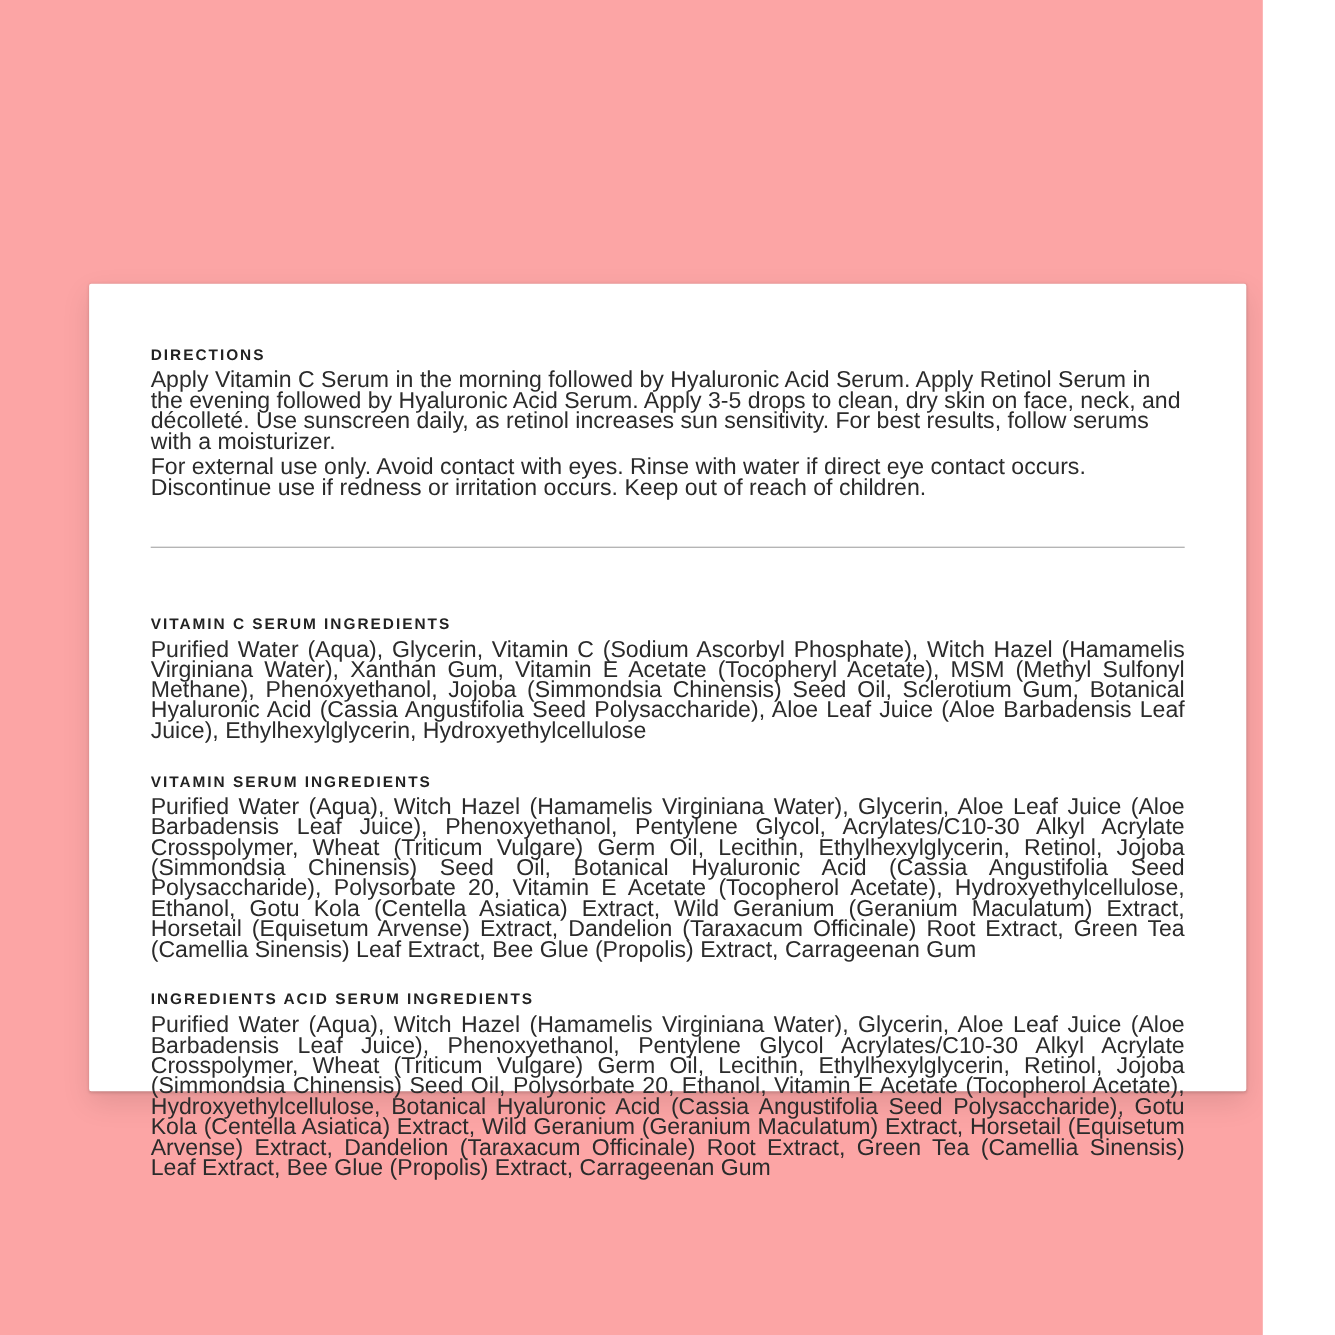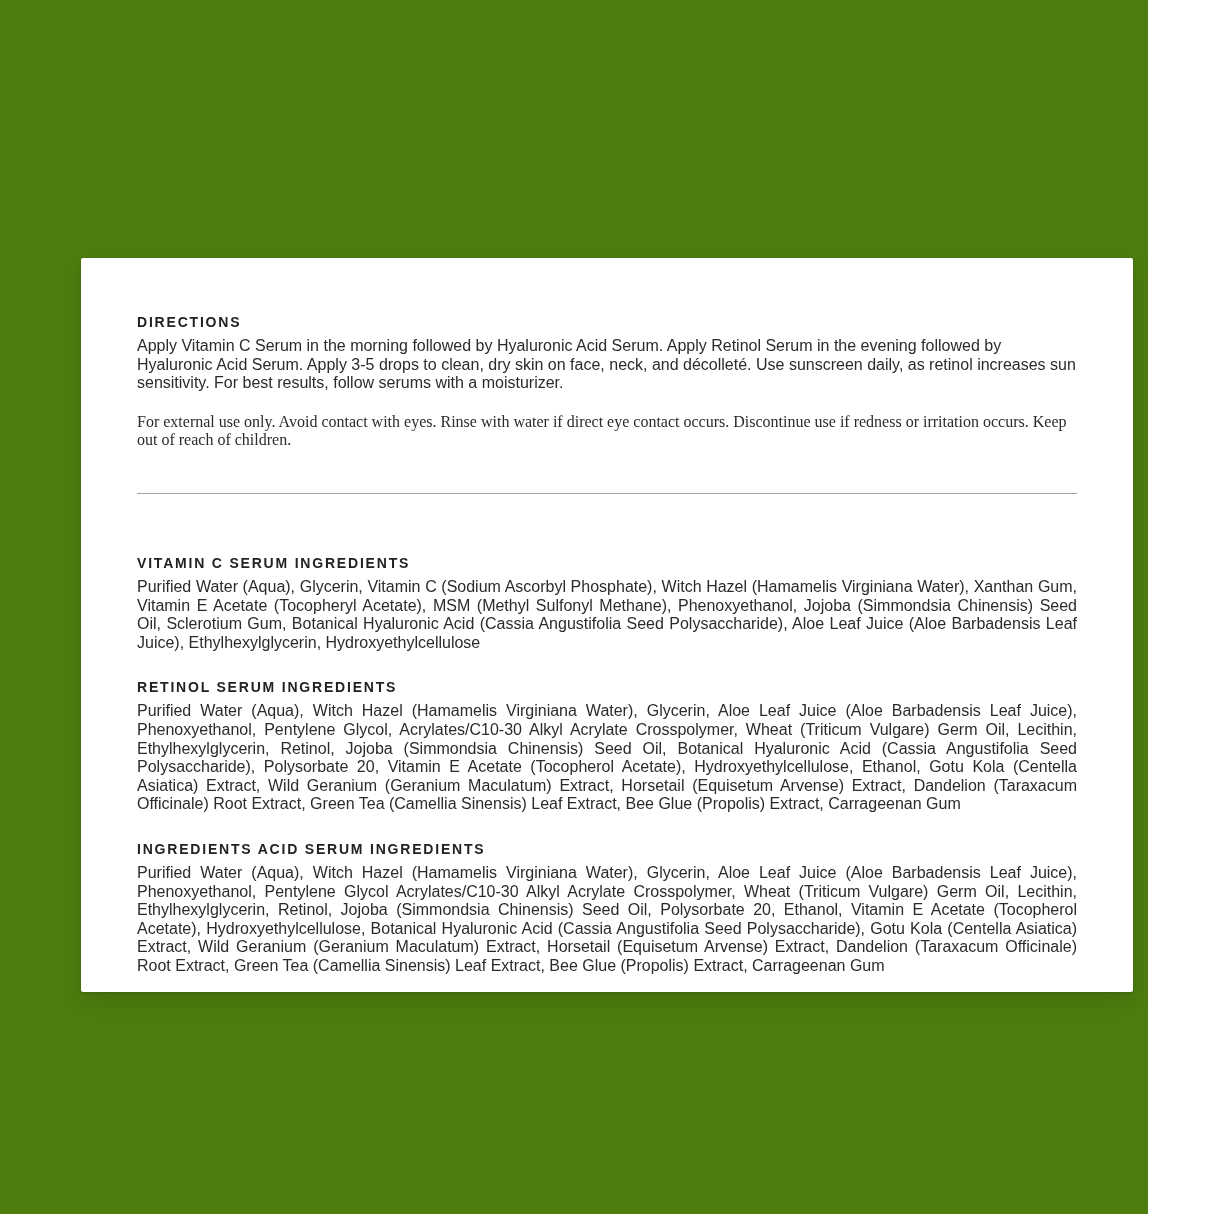--- a/index.html
+++ b/index.html
@@ -5,21 +5,21 @@
   html, body {
     margin: 0;
     padding: 0;
     background: #ffffff;
     font-family: "Liberation Sans", sans-serif;
   }
   .canvas {
     position: relative;
     width: 1148px;
     height: 1214px;
-    background: #4d7c0f;
+    background: #fca5a5;
     overflow: hidden;
   }
   .label-card {
     position: absolute;
     left: 81px;
     top: 258px;
     width: 1052px;
     height: 734px;
     box-sizing: border-box;
     padding: 56px 56px 0 56px;
@@ -30,27 +30,27 @@
   .sec-heading {
     margin: 0 0 7px 0;
     font-size: 14px;
     font-weight: bold;
     letter-spacing: 1.8px;
     color: #222222;
     line-height: 16px;
   }
   .body-text {
     margin: 0;
-    font-size: 16px;
+    font-size: 21px;
     line-height: 18.6px;
     color: #2b2b2b;
   }
   .align-left { text-align: left; }
   .align-justify { text-align: justify; }
-  .warning-para { margin-top: 20px; font-family: Liberation Serif, serif; }
+  .warning-para { margin-top: 5px; }
   .divider {
     border: none;
     border-top: 1px solid #a3a3a3;
     margin: 43px 0 0 0;
     height: 0;
   }
   .section-first { margin-top: 61px; }
   .section { margin-top: 27px; }
 </style>
 </head>
@@ -66,21 +66,21 @@
     </div>
 
     <hr class="divider">
 
     <div class="section-first">
       <h2 class="sec-heading">VITAMIN C SERUM INGREDIENTS</h2>
       <p class="body-text align-justify">Purified Water (Aqua), Glycerin, Vitamin C (Sodium Ascorbyl Phosphate), Witch Hazel (Hamamelis Virginiana Water), Xanthan Gum, Vitamin E Acetate (Tocopheryl Acetate), MSM (Methyl Sulfonyl Methane), Phenoxyethanol, Jojoba (Simmondsia Chinensis) Seed Oil, Sclerotium Gum, Botanical Hyaluronic Acid (Cassia Angustifolia Seed Polysaccharide), Aloe Leaf Juice (Aloe Barbadensis Leaf Juice), Ethylhexylglycerin, Hydroxyethylcellulose</p>
     </div>
 
     <div class="section">
-      <h2 class="sec-heading">RETINOL SERUM INGREDIENTS</h2>
+      <h2 class="sec-heading">VITAMIN SERUM INGREDIENTS</h2>
       <p class="body-text align-justify">Purified Water (Aqua), Witch Hazel (Hamamelis Virginiana Water), Glycerin, Aloe Leaf Juice (Aloe Barbadensis Leaf Juice), Phenoxyethanol, Pentylene Glycol, Acrylates/C10-30 Alkyl Acrylate Crosspolymer, Wheat (Triticum Vulgare) Germ Oil, Lecithin, Ethylhexylglycerin, Retinol, Jojoba (Simmondsia Chinensis) Seed Oil, Botanical Hyaluronic Acid (Cassia Angustifolia Seed Polysaccharide), Polysorbate 20, Vitamin E Acetate (Tocopherol Acetate), Hydroxyethylcellulose, Ethanol, Gotu Kola (Centella Asiatica) Extract, Wild Geranium (Geranium Maculatum) Extract, Horsetail (Equisetum Arvense) Extract, Dandelion (Taraxacum Officinale) Root Extract, Green Tea (Camellia Sinensis) Leaf Extract, Bee Glue (Propolis) Extract, Carrageenan Gum</p>
     </div>
 
     <div class="section">
       <h2 class="sec-heading">INGREDIENTS ACID SERUM INGREDIENTS</h2>
       <p class="body-text align-justify">Purified Water (Aqua), Witch Hazel (Hamamelis Virginiana Water), Glycerin, Aloe Leaf Juice (Aloe Barbadensis Leaf Juice), Phenoxyethanol, Pentylene Glycol Acrylates/C10-30 Alkyl Acrylate Crosspolymer, Wheat (Triticum Vulgare) Germ Oil, Lecithin, Ethylhexylglycerin, Retinol, Jojoba (Simmondsia Chinensis) Seed Oil, Polysorbate 20, Ethanol, Vitamin E Acetate (Tocopherol Acetate), Hydroxyethylcellulose, Botanical Hyaluronic Acid (Cassia Angustifolia Seed Polysaccharide), Gotu Kola (Centella Asiatica) Extract, Wild Geranium (Geranium Maculatum) Extract, Horsetail (Equisetum Arvense) Extract, Dandelion (Taraxacum Officinale) Root Extract, Green Tea (Camellia Sinensis) Leaf Extract, Bee Glue (Propolis) Extract, Carrageenan Gum</p>
     </div>
 
   </div>
 </div>

